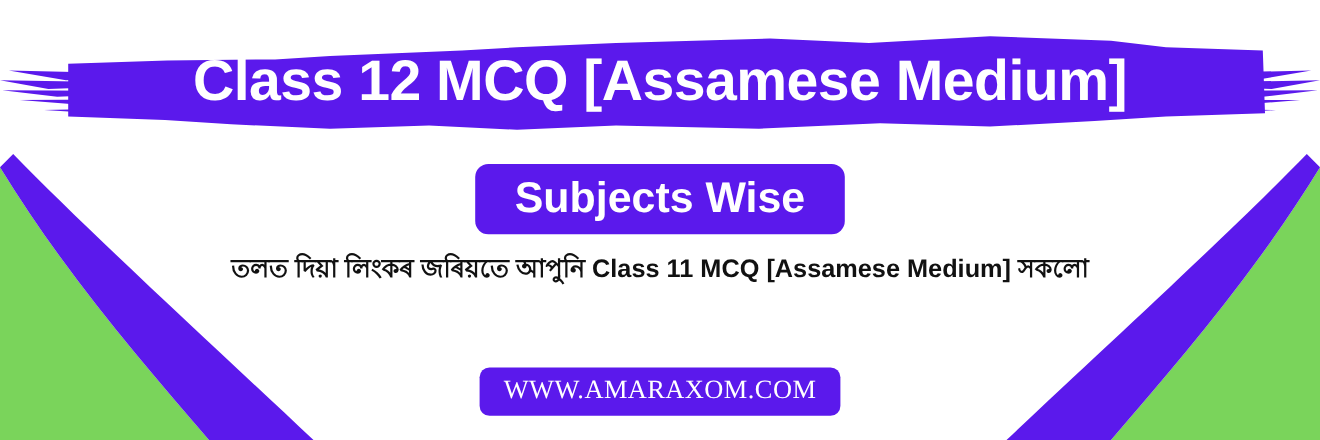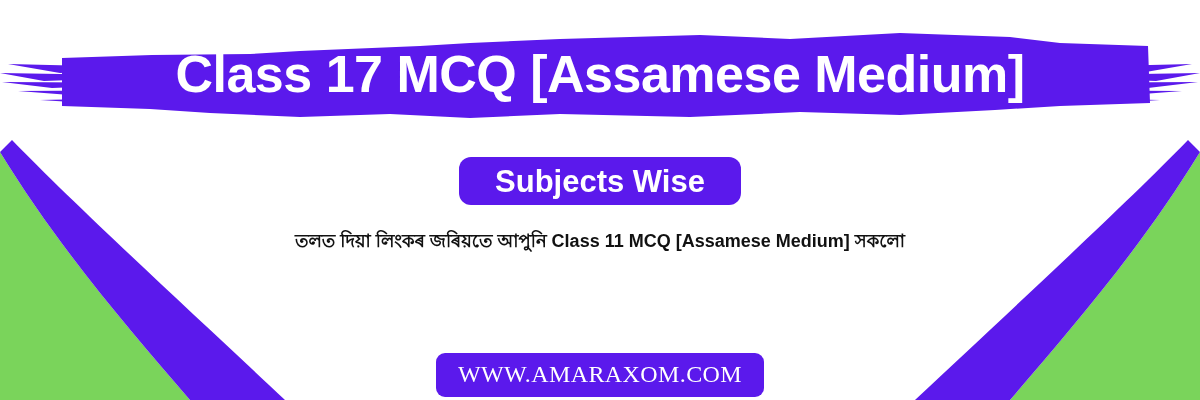--- a/index.html
+++ b/index.html
@@ -74,52 +74,52 @@
     align-items: center;
     gap: 6px;
     z-index: 4;
   }
   .pill {
     background: #5B19EC;
     color: #ffffff;
     border: none;
     border-radius: 12px;
     font-family: "Liberation Sans", "DejaVu Sans", sans-serif;
-    font-size: 31px;
+    font-size: 39px;
     font-weight: bold;
-    height: 48px;
+    height: 64px;
     line-height: 50px;
     padding: 0 36px;
     white-space: nowrap;
     text-align: center;
     box-sizing: border-box;
     cursor: pointer;
   }
 
   
   #description {
     position: absolute;
     left: 50%;
     transform: translateX(-50%);
     top: 228px;
     width: 1060px;
     text-align: center;
     color: #111111;
     font-family: "Liberation Sans", "DejaVu Sans", sans-serif;
-    font-size: 18px;
+    font-size: 23px;
     font-weight: bold;
     line-height: 1.45;
     z-index: 4;
   }
 
   
   #url-wrap {
     position: absolute;
     left: 0;
-    top: 353px;
+    top: 334px;
     width: 1200px;
     display: flex;
     justify-content: center;
     z-index: 4;
   }
   #url-chip {
     background: #5B19EC;
     color: #ffffff;
     border-radius: 9px;
     font-family: "Liberation Serif", "DejaVu Serif", serif;
@@ -167,21 +167,21 @@
       </g>
 
       <path fill="#5B19EC" d="M 62,34
                L 152,31 L 250,30 L 300,27 L 420,22 L 470,19
                L 560,15 L 700,11 L 790,15 L 900,9 L 1010,13
                L 1060,19 L 1148,22
                L 1150,79 L 1060,82 L 995,86 L 900,91 L 800,88
                L 690,93 L 560,90 L 470,94 L 390,90 L 300,93
                L 210,89 L 150,85 L 62,82 Z"></path>
     </svg>
-    <div id="title-text">Class 17 MCQ [Assamese Medium]</div>
+    <div id="title-text">Class 12 MCQ [Assamese Medium]</div>
   </div>
 
   <div id="pill-row">
     <button class="pill">Subjects Wise</button>
   </div>
 
   <div id="description">
     <div>তলত দিয়া লিংকৰ জৰিয়তে আপুনি Class 11 MCQ [Assamese Medium] সকলো</div>
   </div>
 

